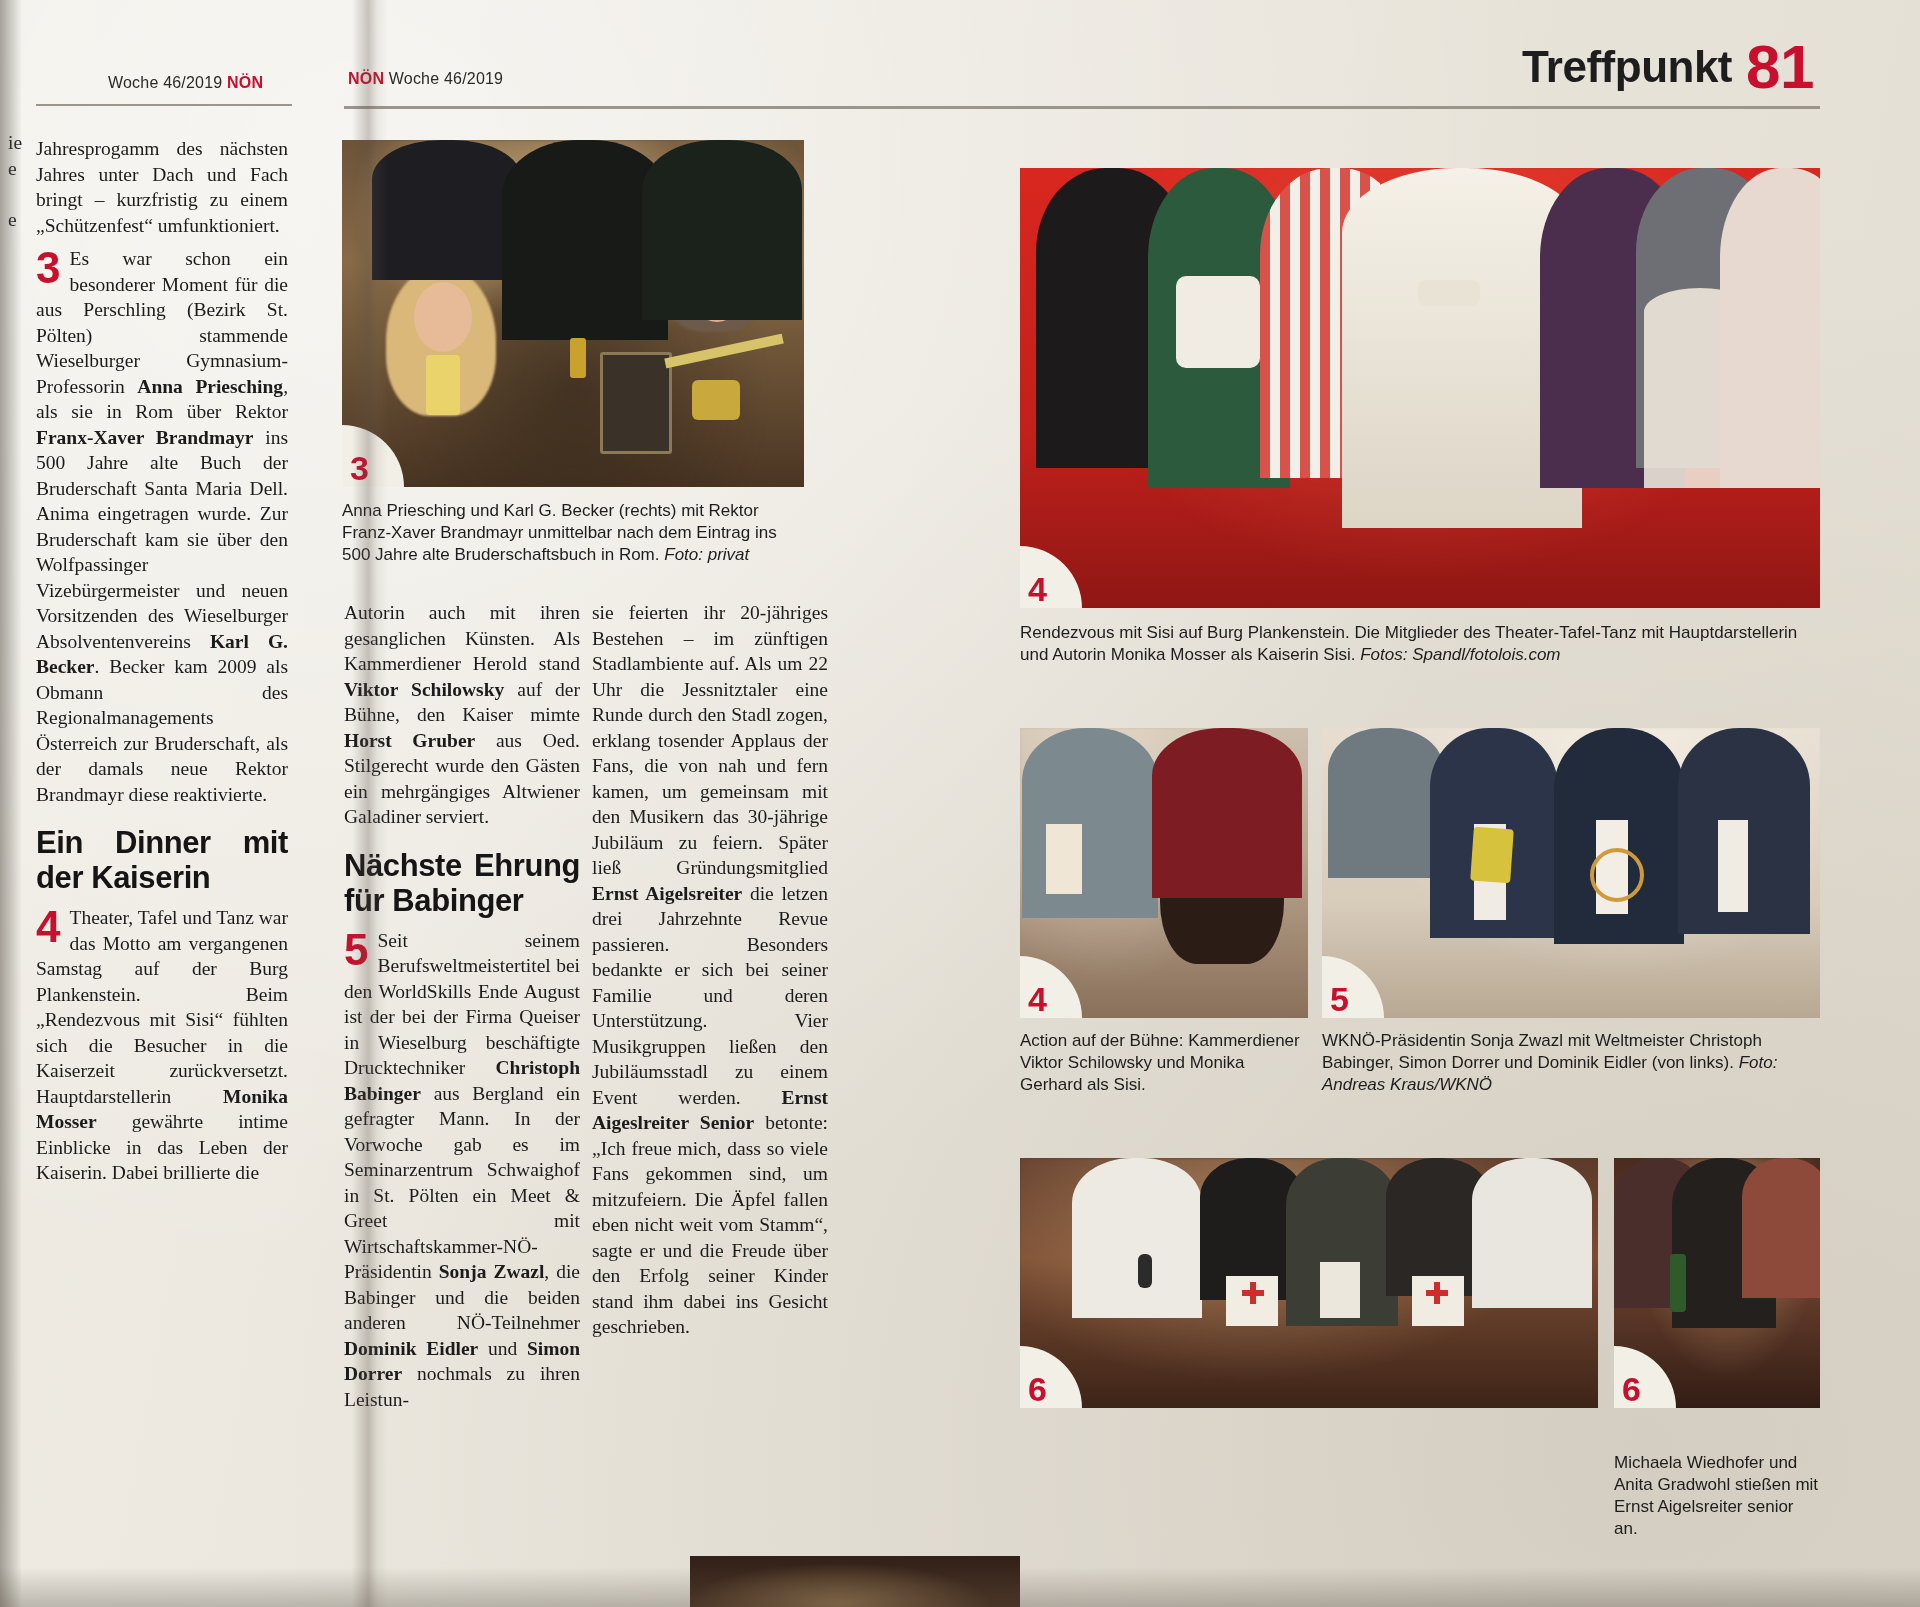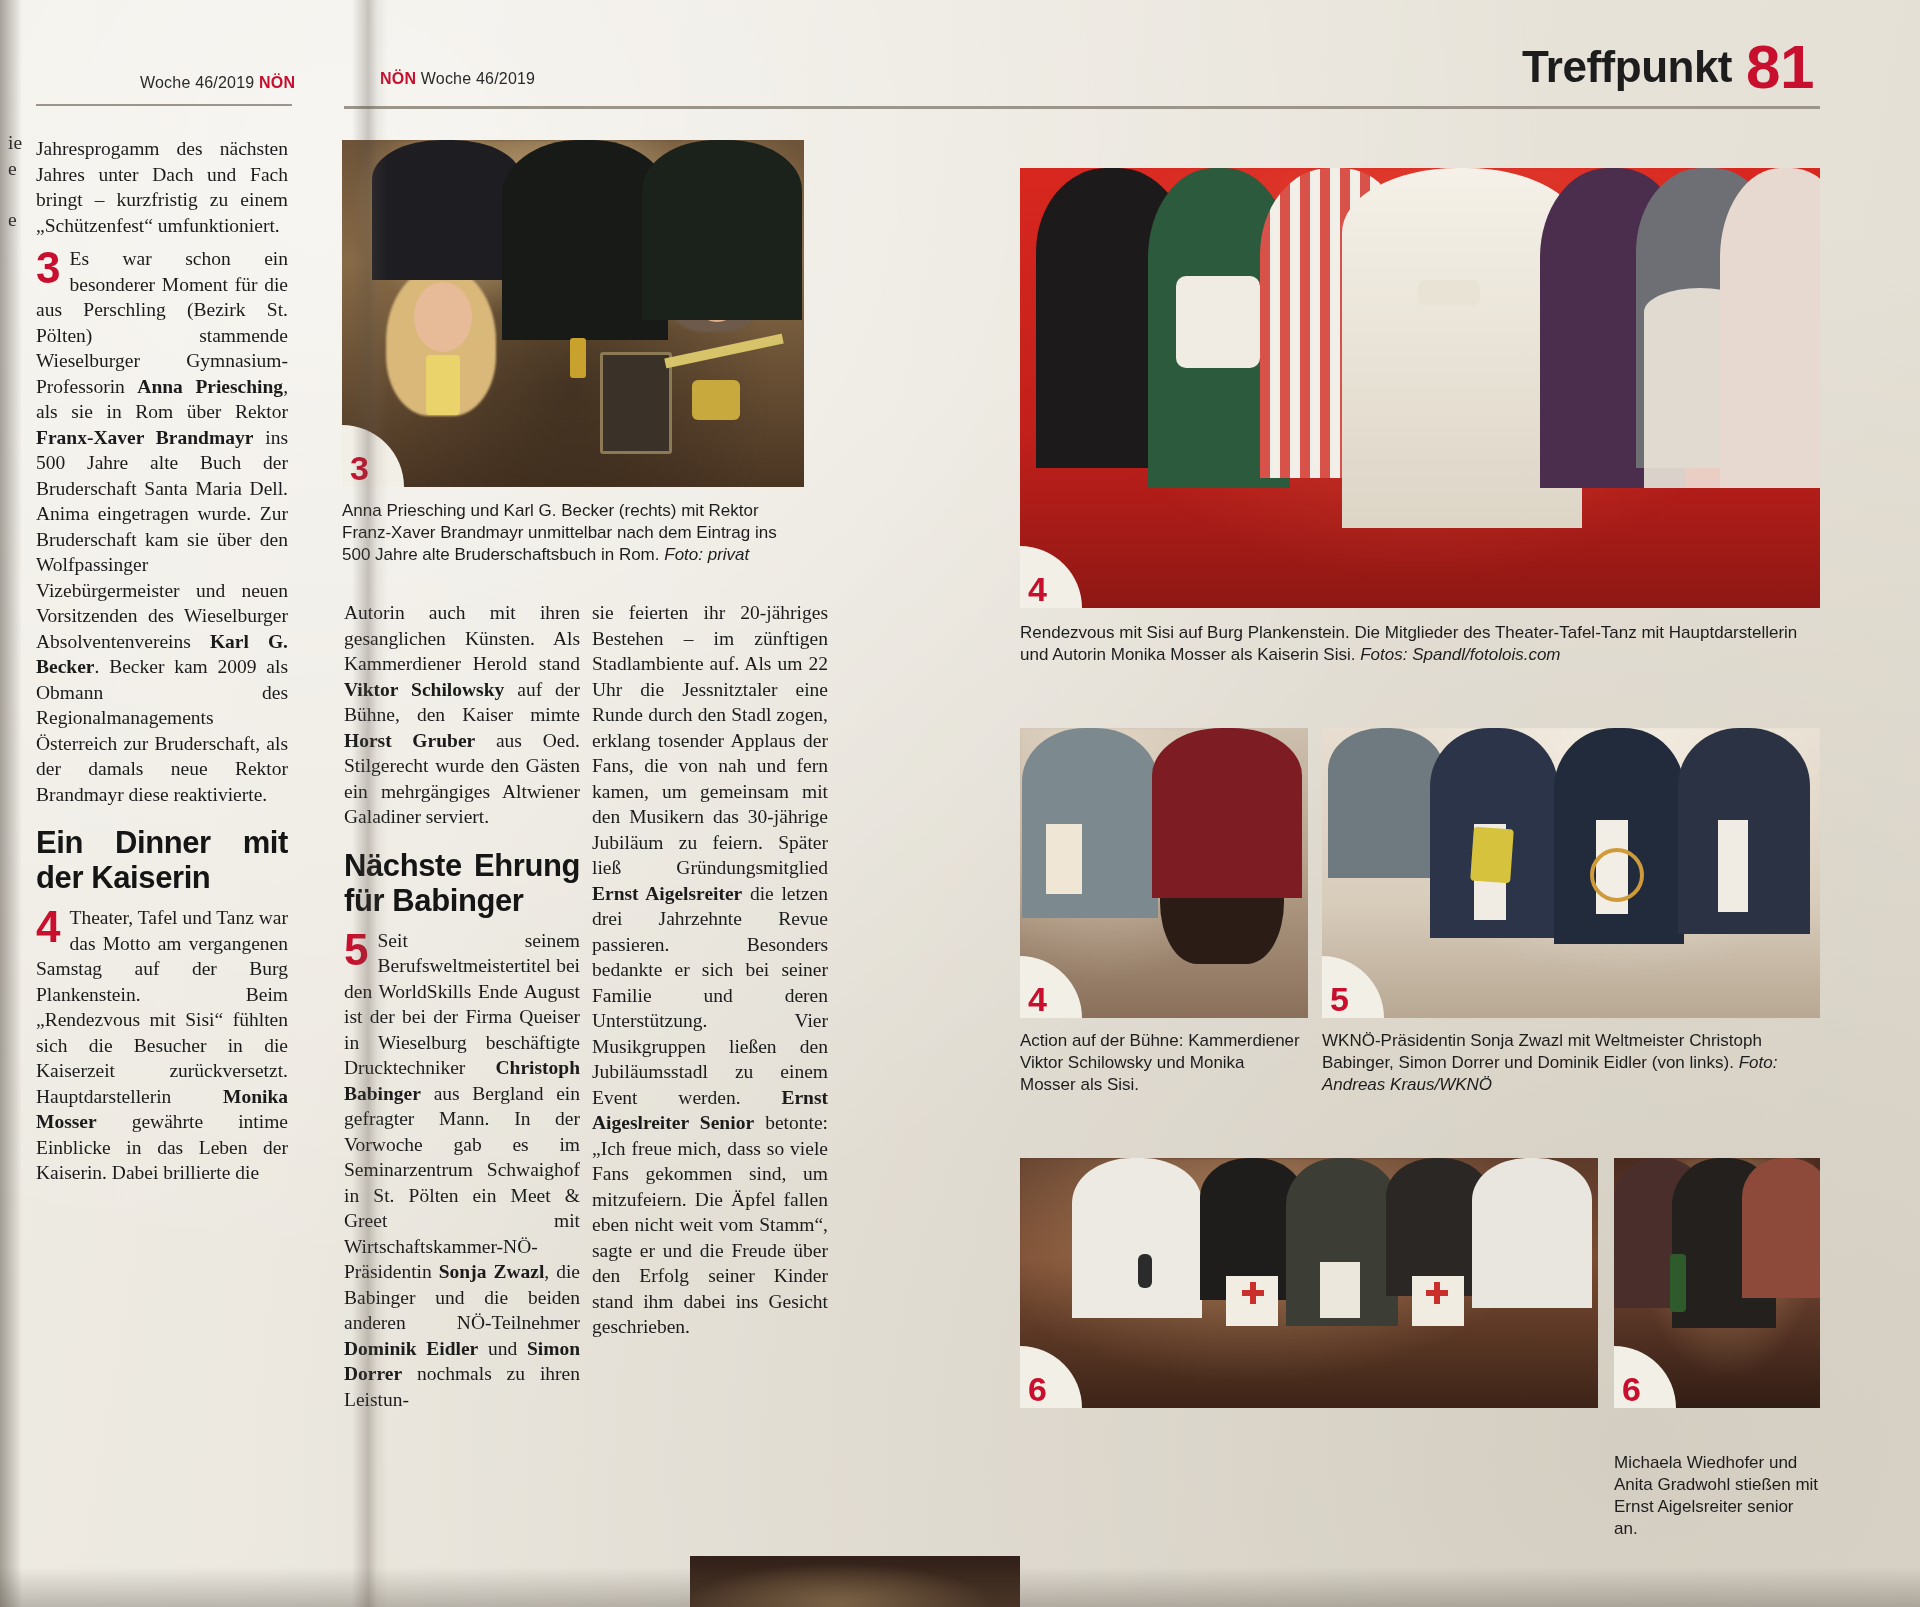--- a/index.html
+++ b/index.html
@@ -50,21 +50,20 @@
   }
 
   
   .runhead {
     position: absolute;
     font-family: "Liberation Sans", sans-serif;
     font-size: 16px;
     color: #2a2a2a;
     letter-spacing: .2px;
     white-space: nowrap;
-    margin-left: 32px;
   }
   .runhead .non {
     color: #c8102e;
     font-weight: bold;
   }
   .runhead-left { left: 108px; top: 74px; }
   .runhead-right { left: 348px; top: 70px; }
 
   .treffpunkt {
     position: absolute;
@@ -339,21 +338,21 @@
     <div class="fig" style="left:2px;top:0;width:136px;height:190px;background:#7c8a90;"></div>
     <div style="position:absolute;left:26px;top:96px;width:36px;height:70px;background:#efe6d6;"></div>
     <div class="hair" style="left:140px;top:30px;width:124px;height:206px;background:#2b1c16;border-radius:46% 46% 30% 30%;"></div>
     <div class="head" style="left:176px;top:44px;width:52px;height:66px;background:#edc09a;"></div>
     <div class="fig" style="left:132px;top:0;width:150px;height:170px;background:#7d1c22;"></div>
     <div class="badge">
         <span>4</span>
       </div>
   </div>
   <div class="caption" style="left:1020px; top:1030px; width:282px;">
-    <span>Action auf der Bühne: Kammerdiener Viktor Schilowsky und Monika Mosser als Sisi.</span>
+    <span>Action auf der Bühne: Kammerdiener Viktor Schilowsky und Monika Gerhard als Sisi.</span>
   </div>
 
   <div class="photo" style="left:1322px; top:728px; width:498px; height:290px;">
     <div class="ph-bg" style="background:linear-gradient(180deg,#e7ded1 0%,#d8ccbb 60%,#b8a893 100%);"></div>
     <div class="ph-bg soft" style="background:radial-gradient(ellipse at 60% 15%, rgba(255,250,240,.55), rgba(0,0,0,0) 60%);"></div>
     <div class="hair" style="left:22px;top:52px;width:76px;height:76px;background:#bdb2a4;"></div>
     <div class="head" style="left:40px;top:64px;width:44px;height:56px;background:#e6bd99;"></div>
     <div class="fig" style="left:6px;top:0;width:116px;height:150px;background:#6e7a80;"></div>
 
     <div class="hair" style="left:128px;top:28px;width:78px;height:70px;background:#6b543c;"></div>

